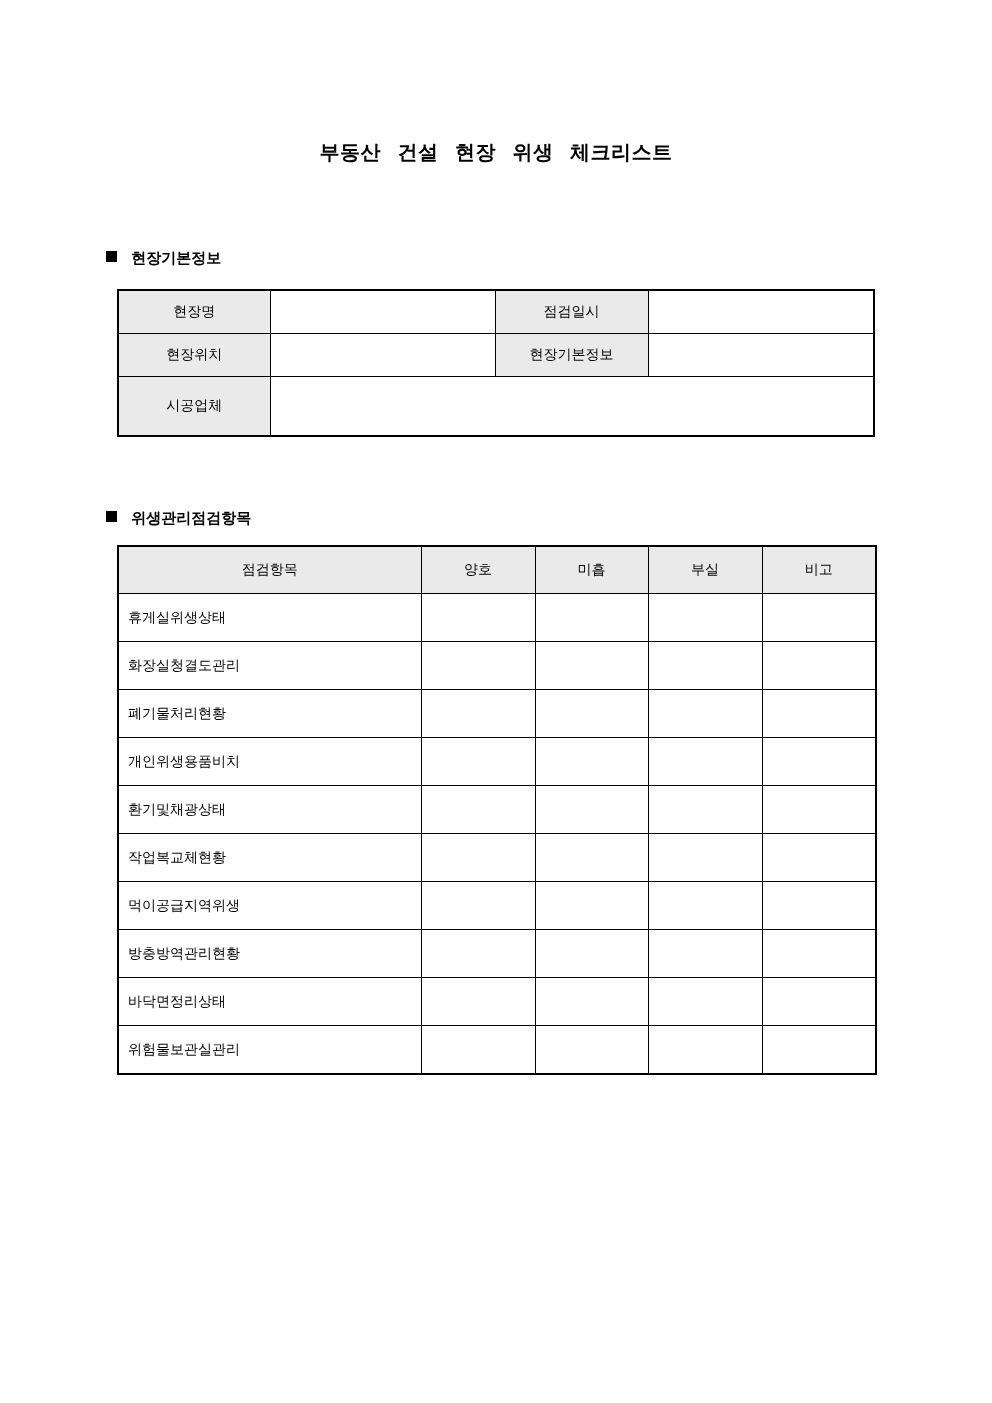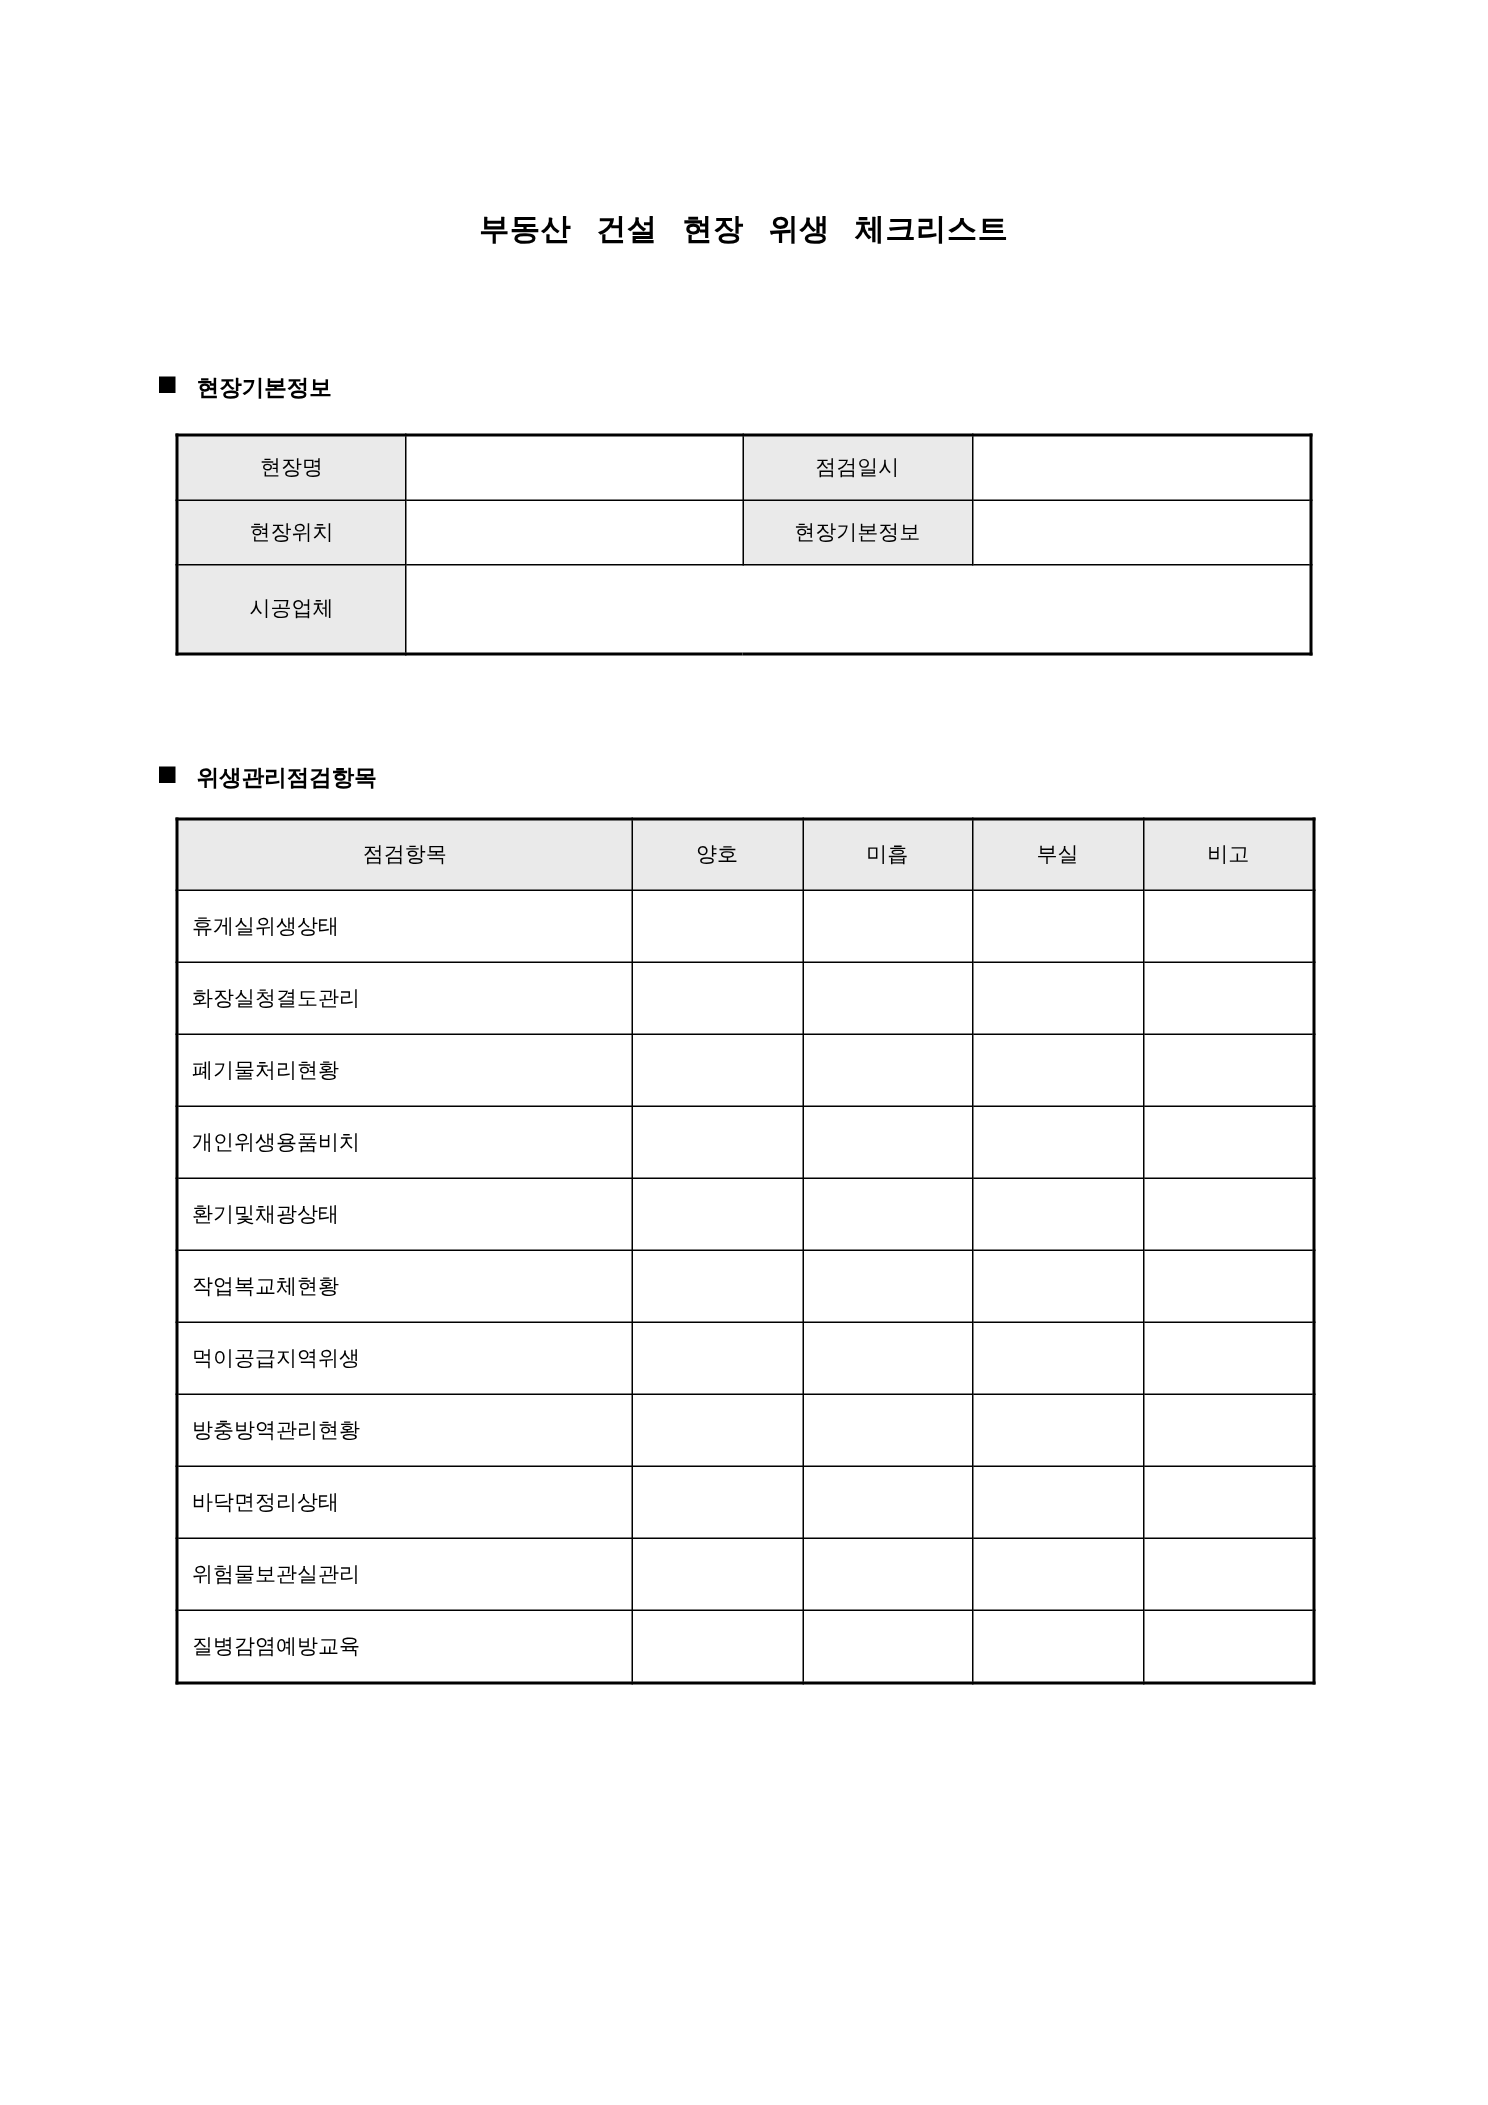--- a/index.html
+++ b/index.html
@@ -223,23 +223,16 @@
           <td class="c"></td>
           <td class="c"></td>
         </tr>
         <tr>
           <td class="l">위험물보관실관리</td>
           <td class="c"></td>
           <td class="c"></td>
           <td class="c"></td>
           <td class="c"></td>
         </tr>
-        <tr>
-          <td class="l">질병감염예방교육</td>
-          <td class="c"></td>
-          <td class="c"></td>
-          <td class="c"></td>
-          <td class="c"></td>
-        </tr>
       </tbody>
   </table>
 
 </div>
 
 </body></html>

